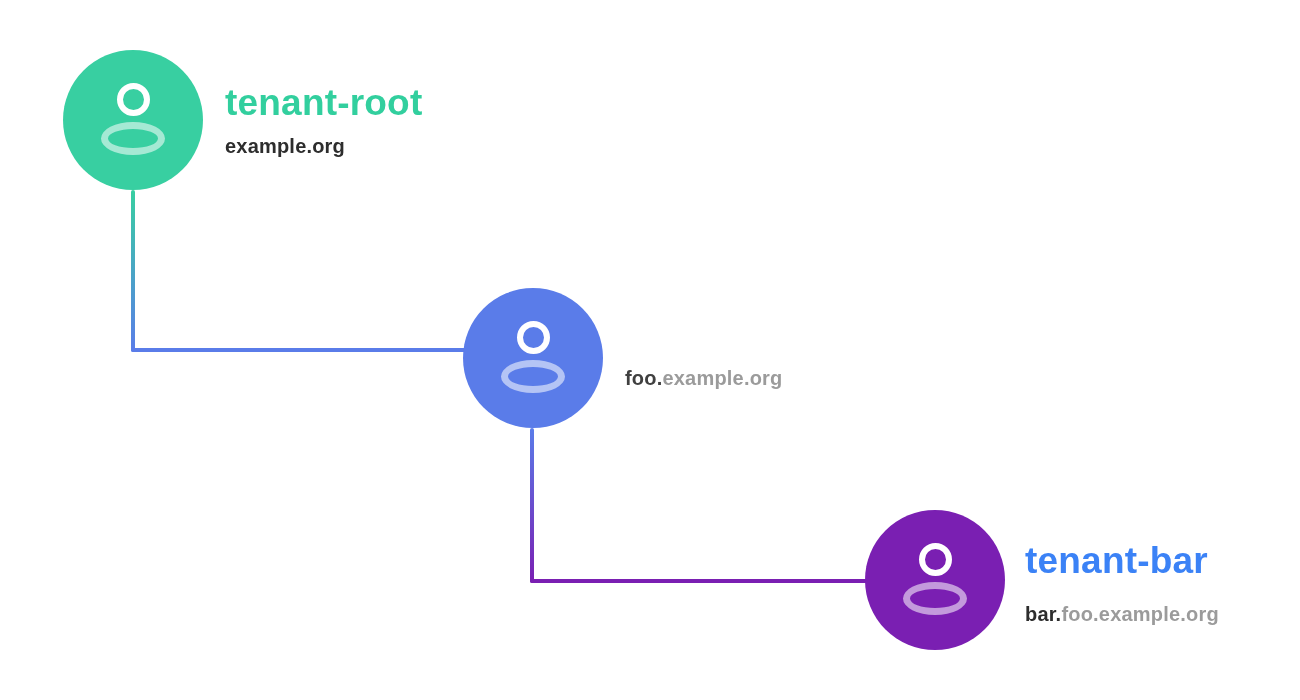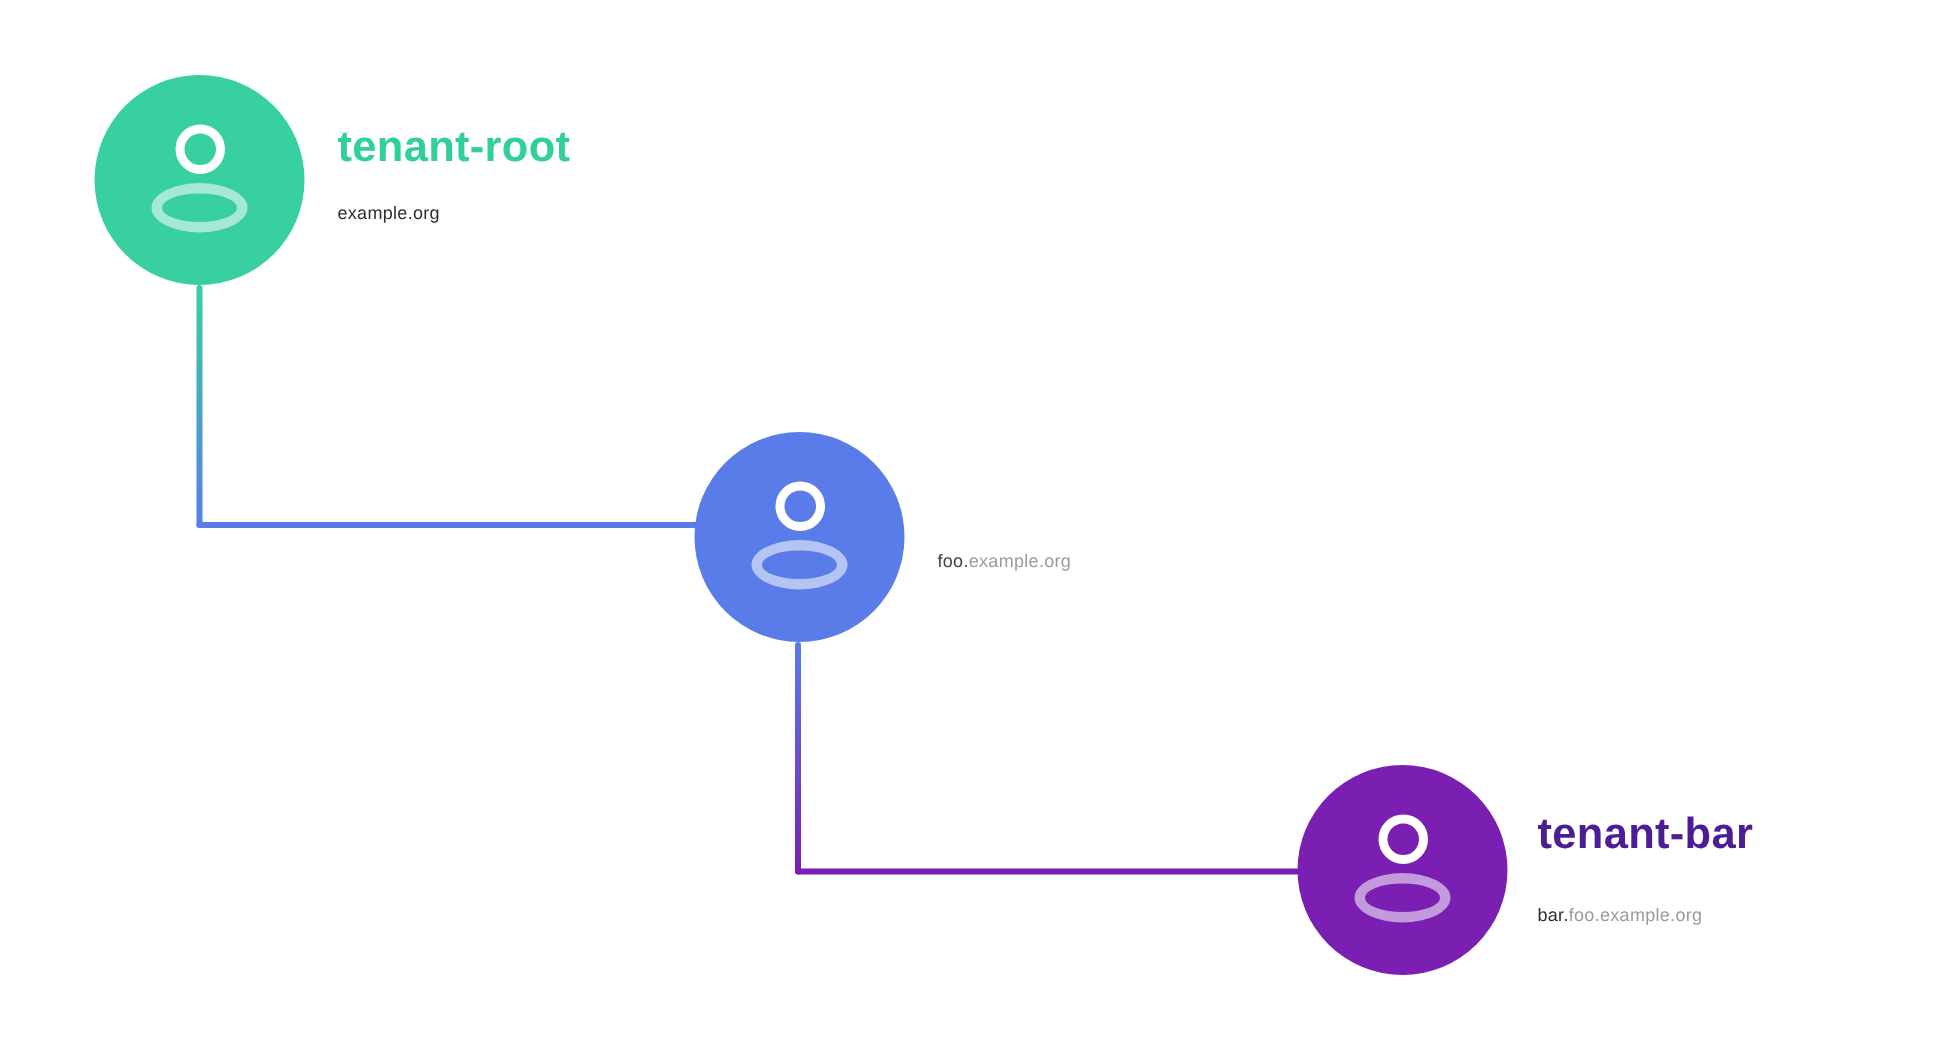--- a/index.html
+++ b/index.html
@@ -49,33 +49,33 @@
     height: 19px;
     margin-left: -32px;
     border: 7px solid rgba(255,255,255,0.55);
     border-radius: 50%;
     box-sizing: content-box;
   }
 
   
   .label {
     position: absolute;
-    font-size: 29px;
+    font-size: 37px;
     font-weight: 700;
     letter-spacing: 0.2px;
     white-space: nowrap;
   }
   .n1-label { left: 225px; top: 82px; }
   .n2-label { left: 625px; top: 316px; }
   .n3-label { left: 1025px; top: 540px; }
 
   .domain {
     position: absolute;
-    font-size: 12px;
-    font-weight: 400;
+    font-size: 20px;
+    font-weight: 700;
     letter-spacing: 0.2px;
     white-space: nowrap;
     text-align: center;
   }
   .n1-domain { left: 225px; top: 135px; }
   .n2-domain { left: 625px; top: 367px; }
   .n3-domain { left: 1025px; top: 603px; }
 </style>
 </head>
 <body>
@@ -102,18 +102,18 @@
     <span class="torso"></span>
   </div>
   <div class="domain n2-domain">
     <span style="color: #404040;">foo.</span><span style="color: rgb(155, 155, 155);">example.org</span>
   </div>
 
   <div class="avatar n3-avatar" style="background: rgb(122, 31, 178);">
     <span class="head"></span>
     <span class="torso"></span>
   </div>
-  <div class="label n3-label" style="color: #4c1d95;">tenant-bar</div>
+  <div class="label n3-label" style="color: #3b82f6;">tenant-bar</div>
   <div class="domain n3-domain">
     <span style="color: rgb(45, 45, 45);">bar.</span><span style="color: rgb(155, 155, 155);">foo.example.org</span>
   </div>
 
 </div>
 
 </body></html>

